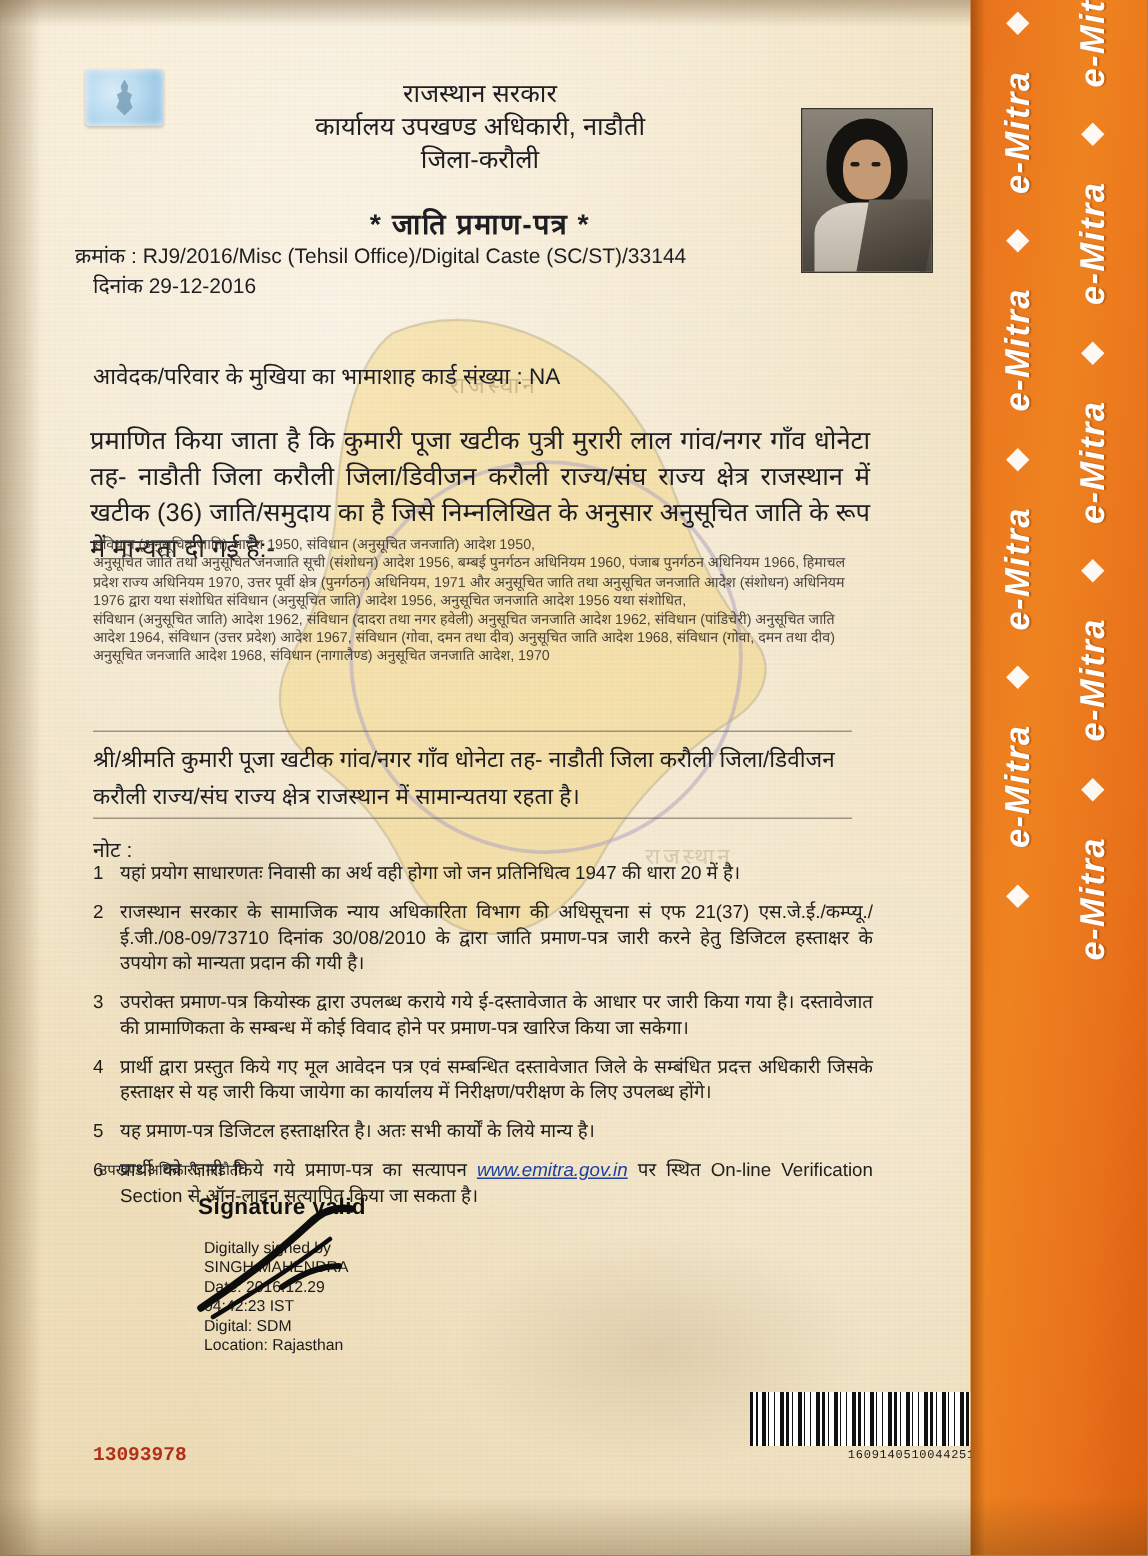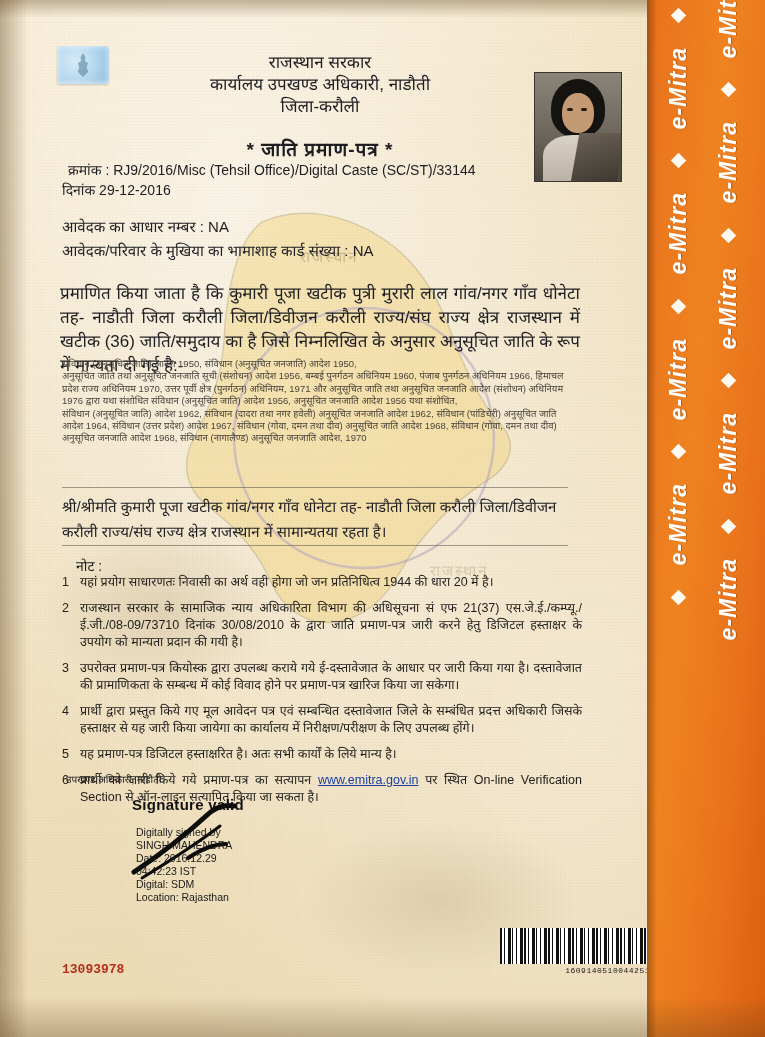--- a/index.html
+++ b/index.html
@@ -173,21 +173,21 @@
     background: linear-gradient(160deg,#6b6257,#3c372f);
     transform: skewX(-10deg);
   }
 
   .center { text-align: center; }
   .t-gov  { position:absolute; left:0; right:0; top:50px;  font-size:17px; }
   .t-off  { position:absolute; left:0; right:0; top:72px;  font-size:17px; }
   .t-dist { position:absolute; left:0; right:0; top:94px;  font-size:17px; }
   .t-title{ position:absolute; left:0; right:0; top:136px; font-size:19px; font-weight:bold; letter-spacing:1px;}
 
-  .l-krmank { position:absolute; left:68px; top:160px; font-size:14px; }
+  .l-krmank { position:absolute; left:50px; top:160px; font-size:14px; }
   .l-dinank { position:absolute; left:62px; top:180px; font-size:14px; }
   .l-aadhar { position:absolute; left:62px; top:216px; font-size:15px; }
   .l-bhama  { position:absolute; left:62px; top:240px; font-size:15px; }
 
   .para {
     position:absolute; left:60px; top:282px; width:520px;
     font-size:17px; line-height:24px; text-align: justify;
   }
 
   .legal {
@@ -201,30 +201,30 @@
     background:#5a5448; opacity:.55;
   }
   .rule.r1 { top: 487px; }
   .rule.r2 { top: 545px; }
 
   .addr {
     position:absolute; left:62px; top:494px; width:512px;
     font-size:15px; line-height:25px;
   }
 
-  .note-title { position:absolute; left:76px; top:556px; font-size:14px; }
+  .note-title { position:absolute; left:62px; top:556px; font-size:14px; }
 
   .notes {
     position:absolute; left:62px; top:574px; width:520px;
     font-size:12.5px; line-height:17px; color:#1f1d1a;
   }
   .note-row { display:flex; margin-bottom:9px; }
   .note-num { width:18px; flex:0 0 18px; }
   .note-txt { flex:1; text-align: justify; }
-  .note-txt .link { color:#1a3fa0; text-decoration: underline; }
+  .note-txt .link { color:#1a3fa0; text-decoration: underline; font-style: italic; }
 
   .signer { position:absolute; left:66px; top:772px; font-size:10px; }
 
   .sigvalid {
     position:absolute; left:132px; top:796px;
     font-size:15px; font-weight:bold; color:#111;
     letter-spacing:.3px;
   }
   .sigblock {
     position:absolute; left:136px; top:826px;
@@ -316,24 +316,20 @@
 
     <div class="hi l-krmank">
       <span>क्रमांक :</span>
       <span>RJ9/2016/Misc (Tehsil Office)/Digital Caste (SC/ST)/33144</span>
     </div>
     <div class="hi l-dinank">
       <span>दिनांक</span>
       <span>29-12-2016</span>
     </div>
 
-    <div class="hi l-aadhar">
-      <span>आवेदक का आधार नम्बर :</span>
-      <span>NA</span>
-    </div>
     <div class="hi l-bhama">
       <span>आवेदक/परिवार के मुखिया का भामाशाह कार्ड संख्या :</span>
       <span>NA</span>
     </div>
 
     <div class="hi para">प्रमाणित किया जाता है कि कुमारी  पूजा खटीक पुत्री मुरारी लाल गांव/नगर गाँव धोनेटा तह- नाडौती जिला करौली जिला/डिवीजन करौली राज्य/संघ राज्य क्षेत्र राजस्थान में खटीक (36) जाति/समुदाय का है जिसे निम्नलिखित के अनुसार अनुसूचित जाति के रूप में मान्यता दी गई है:-</div>
 
     <div class="hi legal">
       <div>संविधान (अनुसूचित जाति) आदेश 1950, संविधान (अनुसूचित जनजाति) आदेश 1950,</div>
       <div>अनुसूचित जाति तथा अनुसूचित जनजाति सूची (संशोधन) आदेश 1956, बम्बई पुनर्गठन अधिनियम 1960, पंजाब पुनर्गठन अधिनियम 1966, हिमाचल प्रदेश राज्य अधिनियम 1970, उत्तर पूर्वी क्षेत्र (पुनर्गठन) अधिनियम, 1971 और अनुसूचित जाति तथा अनुसूचित जनजाति आदेश (संशोधन) अधिनियम 1976 द्वारा यथा संशोधित संविधान (अनुसूचित जाति) आदेश 1956, अनुसूचित जनजाति आदेश 1956 यथा संशोधित,</div>
@@ -342,21 +338,21 @@
 
     <div class="rule r1"></div>
     <div class="hi addr">श्री/श्रीमति  कुमारी  पूजा खटीक गांव/नगर गाँव धोनेटा तह- नाडौती जिला करौली जिला/डिवीजन करौली राज्य/संघ राज्य क्षेत्र राजस्थान में सामान्यतया रहता है।</div>
     <div class="rule r2"></div>
 
     <div class="hi note-title">नोट :</div>
 
     <div class="hi notes">
       <div class="note-row">
         <div class="note-num">1</div>
-        <div class="note-txt">यहां प्रयोग साधारणतः निवासी का अर्थ वही होगा जो जन प्रतिनिधित्व 1944 की धारा 20 में है।</div>
+        <div class="note-txt">यहां प्रयोग साधारणतः निवासी का अर्थ वही होगा जो जन प्रतिनिधित्व 1947 की धारा 20 में है।</div>
       </div>
       <div class="note-row">
         <div class="note-num">2</div>
         <div class="note-txt">राजस्थान सरकार के सामाजिक न्याय अधिकारिता विभाग की अधिसूचना सं एफ 21(37) एस.जे.ई./कम्प्यू./ई.जी./08-09/73710 दिनांक 30/08/2010 के द्वारा जाति प्रमाण-पत्र जारी करने हेतु डिजिटल हस्ताक्षर के उपयोग को मान्यता प्रदान की गयी है।</div>
       </div>
       <div class="note-row">
         <div class="note-num">3</div>
         <div class="note-txt">उपरोक्त प्रमाण-पत्र कियोस्क द्वारा उपलब्ध कराये गये ई-दस्तावेजात के आधार पर जारी किया गया है। दस्तावेजात की प्रामाणिकता के सम्बन्ध में कोई विवाद होने पर प्रमाण-पत्र खारिज किया जा सकेगा।</div>
       </div>
       <div class="note-row">

